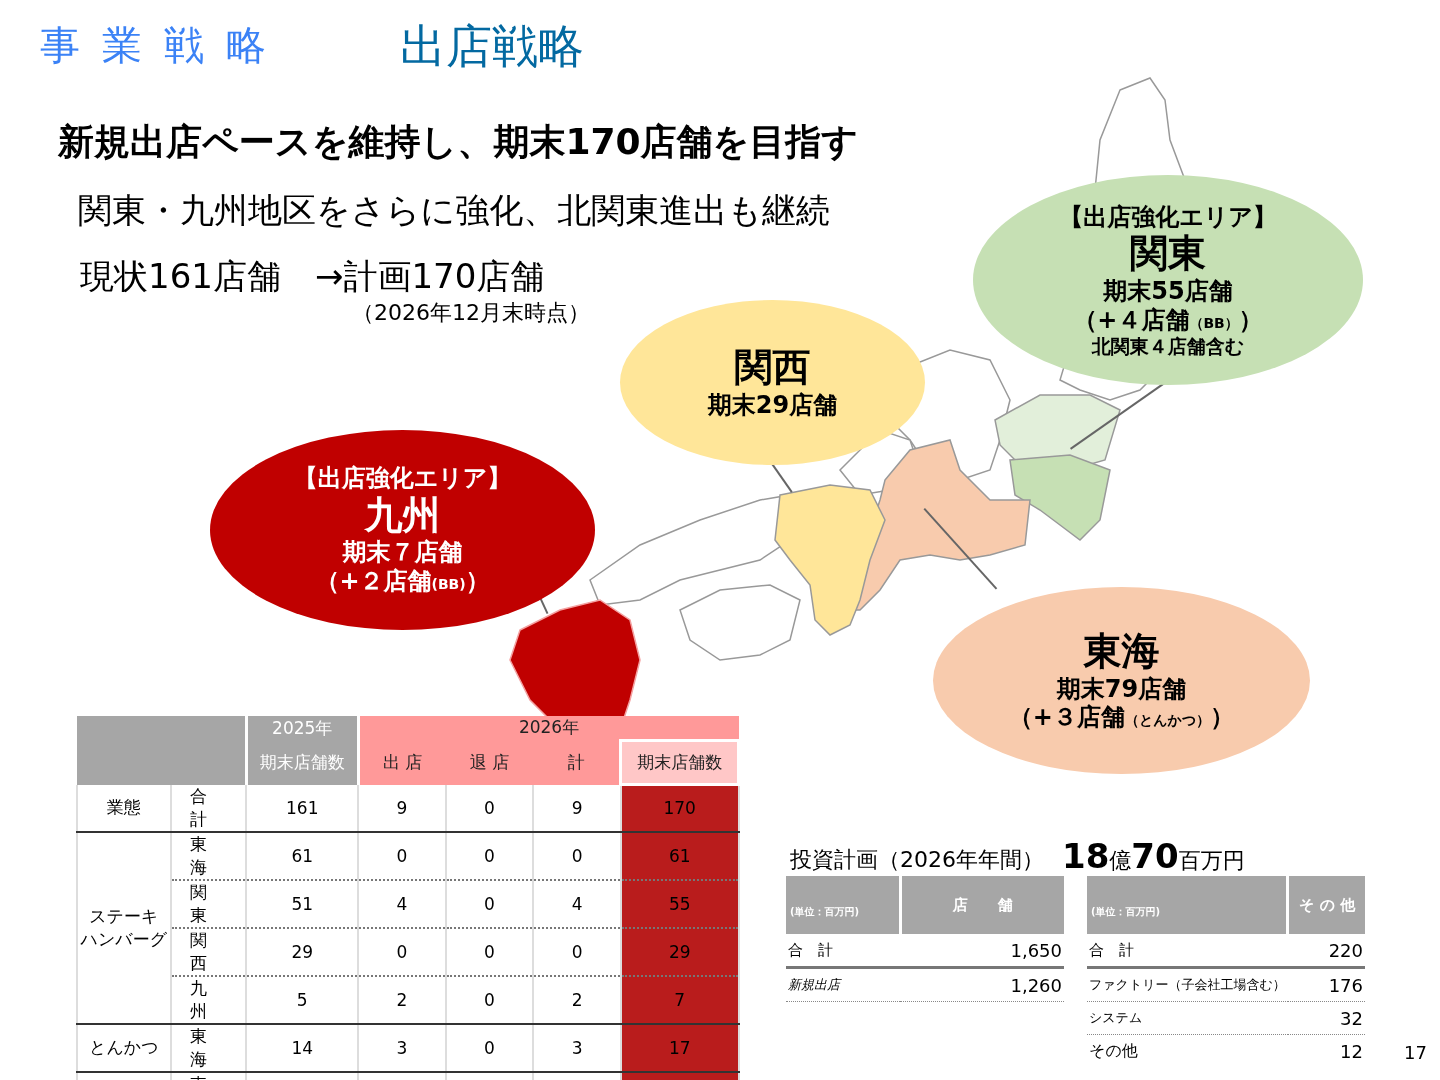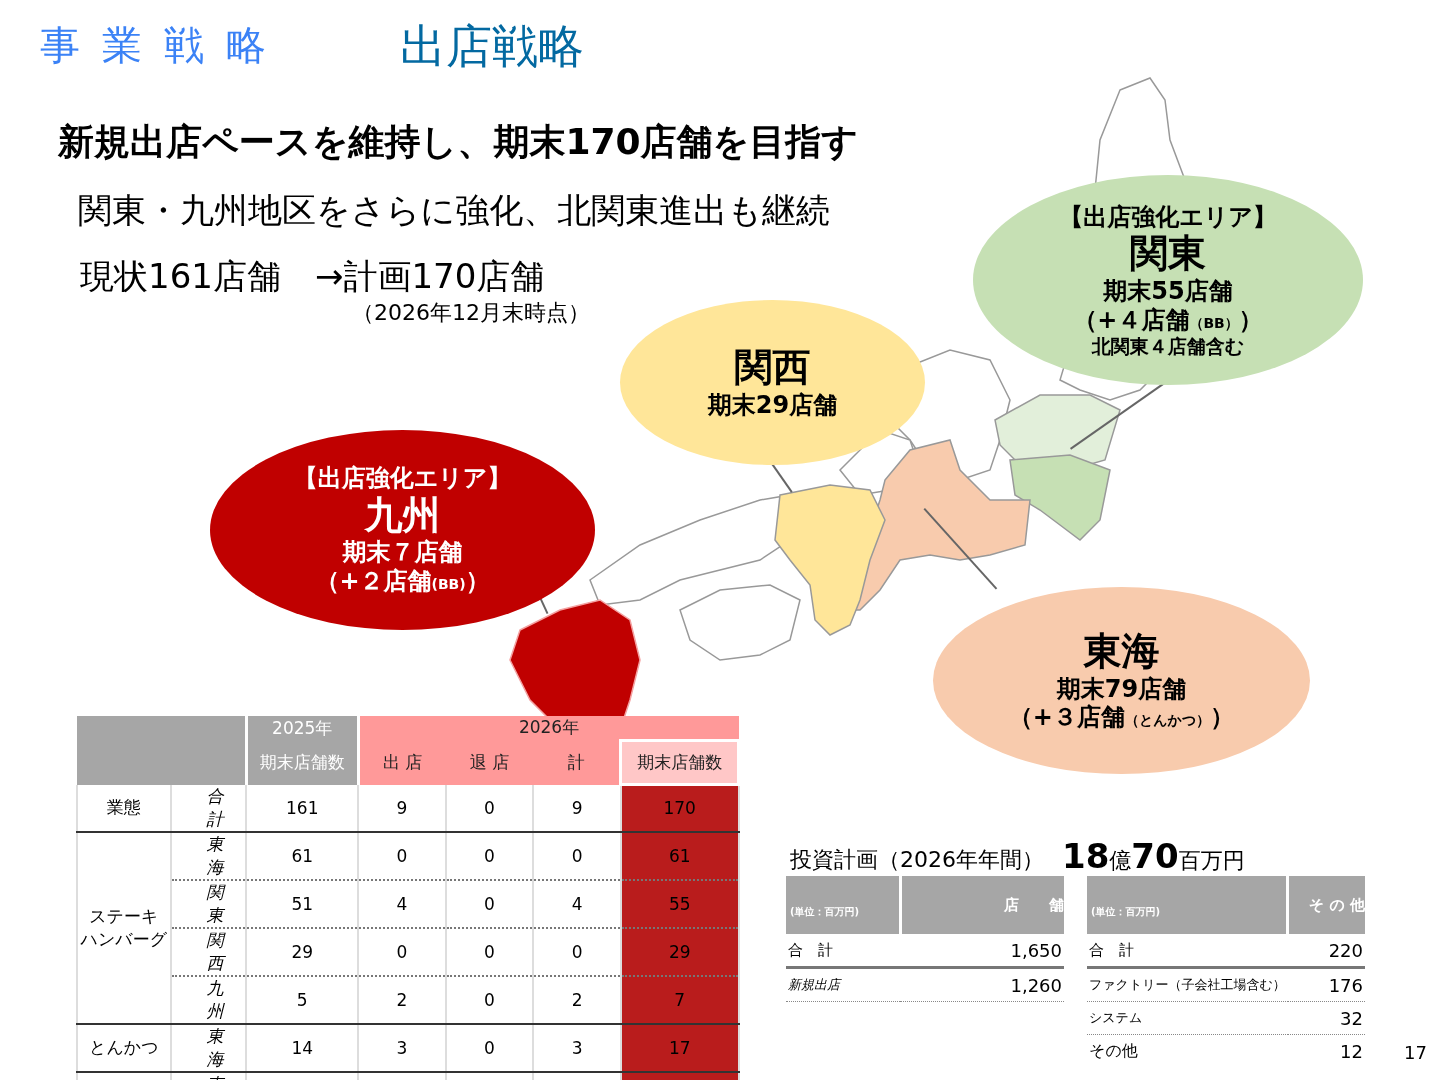--- a/index.html
+++ b/index.html
@@ -31,28 +31,28 @@
   .store-table td,.store-table th{text-align:center;height:41px;padding:0;font-weight:normal;margin-left:8px;}
   .store-table .hd-gray{background:#a6a6a6;color:#fff;}
   .store-table .hd-red{background:#ff9999;color:#222;}
   .store-table .hd-pink{background:#ffc7c7;color:#222;border:3px solid #fff;}
   .store-table .pink{background:#b91c1c;}
   .store-table tbody td{border-left:2px solid #ddd;border-right:2px solid #ddd;}
   .store-table tr.sep-solid td{border-bottom:2px solid #333;}
   .store-table tr.sep-dot td{border-bottom:2px dotted #777;}
   .store-table tr.sep-light td{border-bottom:2px solid #ddd;}
   .store-table .cat{vertical-align:middle;}
-  .store-table .region{text-align:right;padding-left:2px;letter-spacing:22px;font-style:italic;}
+  .store-table .region{text-align:center;padding-left:2px;letter-spacing:22px;}
 
   
   .inv-title{left:790px;top:845px;font-size:22px;}
   .inv-total{left:1062px;top:836px;font-size:34px;font-weight:bold;}
   .inv-total .unit{font-size:22px;font-weight:normal;}
   .inv-table{font-size:15px;}
-  .inv-table th{background:#a6a6a6;color:#fff;height:44px;font-weight:bold;padding:0;text-align:right;}
+  .inv-table th{background:#a6a6a6;color:#fff;height:44px;font-weight:bold;padding:0;}
   .inv-table th.unit{font-size:10px;text-align:left;padding-left:4px;padding-top:14px;border-right:3px solid #fff;}
   .inv-table td{height:32px;padding:0 2px;}
   .inv-table td.v{text-align:right;font-size:18px;}
   .inv-table tr.tot td{border-bottom:3px solid #777;}
   .inv-table tr.dot td{border-bottom:1px dotted #888;}
   .inv-store{left:786px;top:876px;width:278px;}
   .inv-other{left:1087px;top:876px;width:278px;}
   .page-num{left:1404px;top:1042px;font-size:18px;}
 </style>
 </head>

